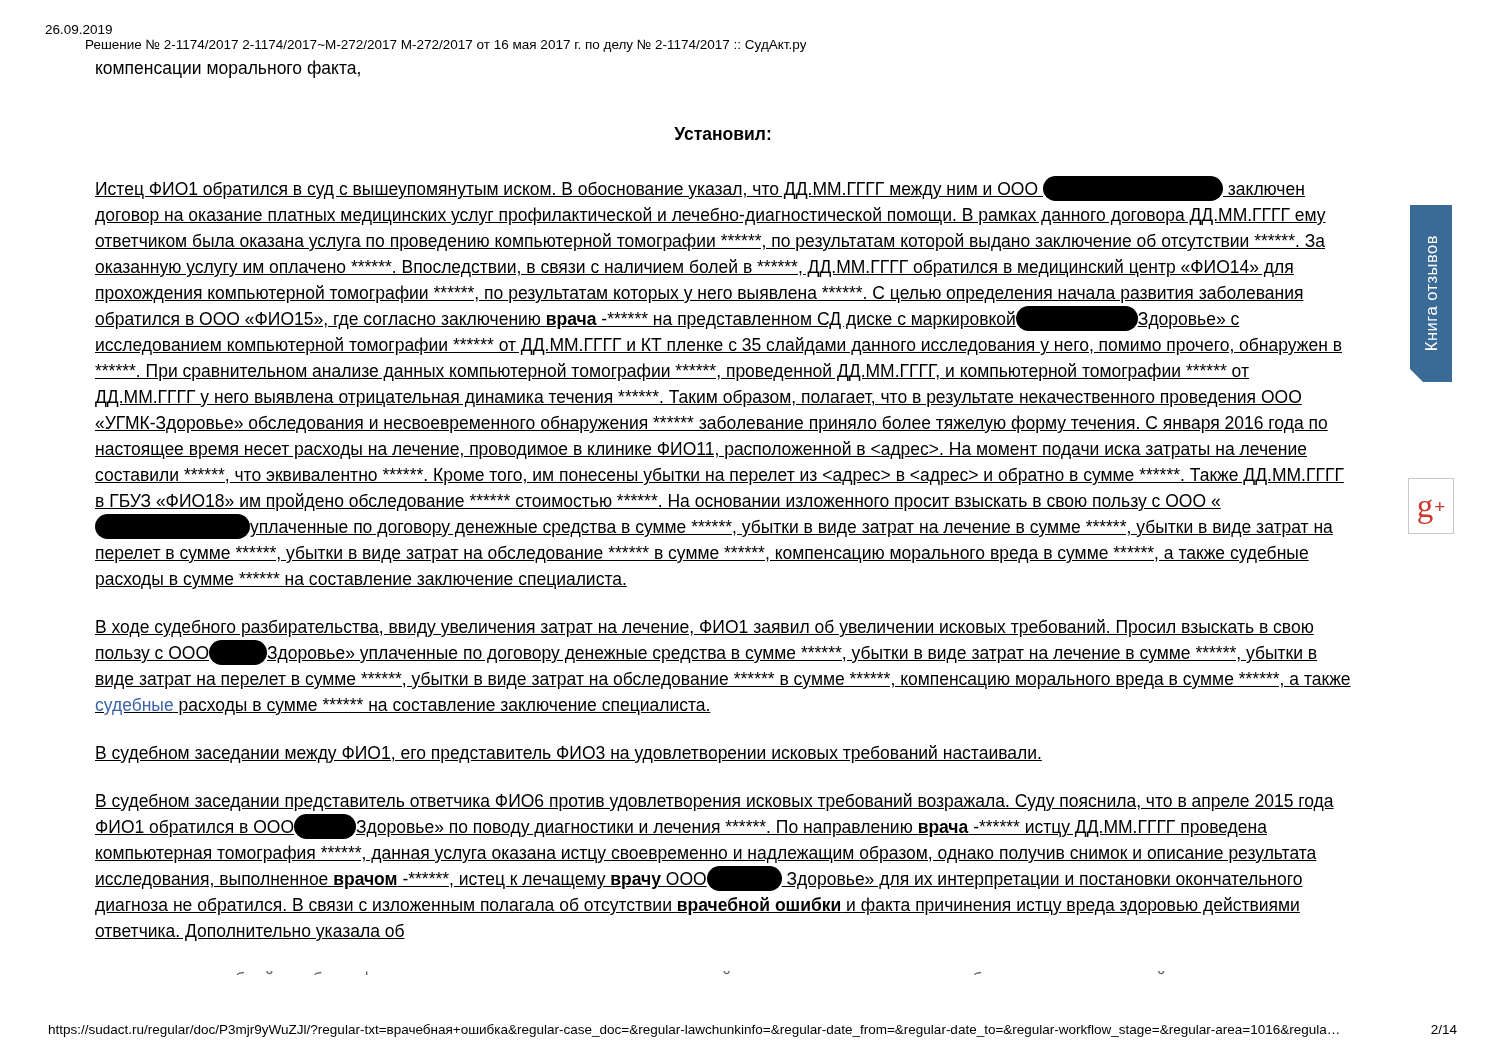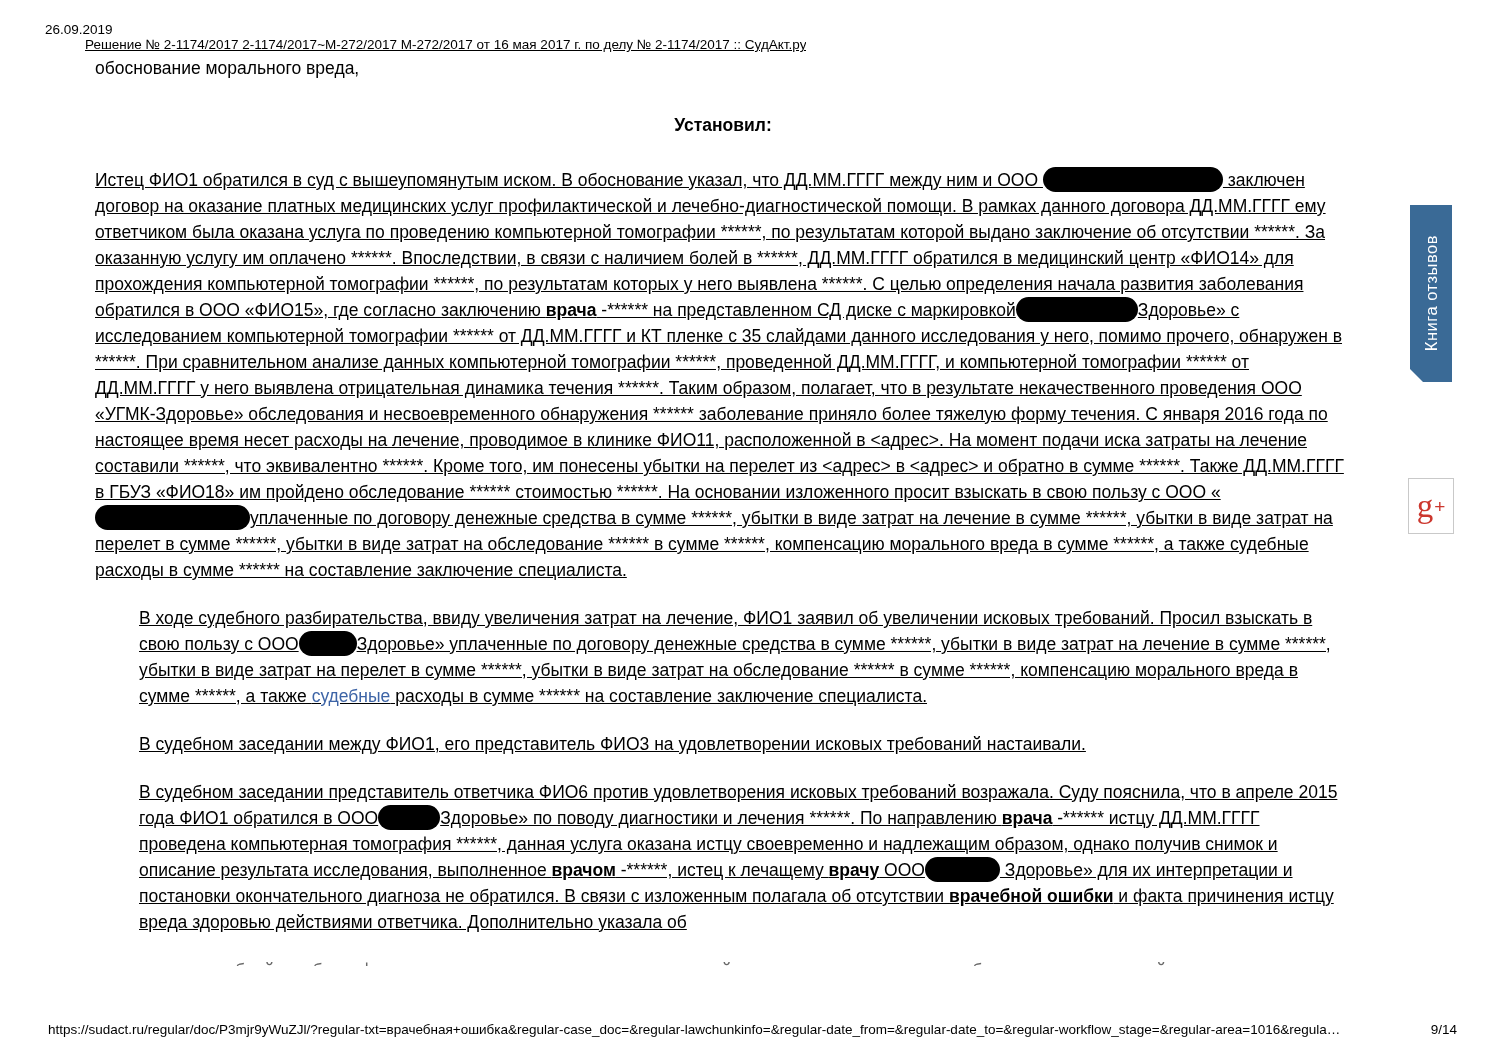--- a/index.html
+++ b/index.html
@@ -8,31 +8,31 @@
     background:#ffffff;color:#000;
     font-family:"Liberation Sans",sans-serif;
   }
   
   .print-header{
     position:absolute;top:22px;left:45px;right:45px;
     display:flex;align-items:flex-start;
     font-size:13.5px;color:#000;flex-direction:column;
   }
   .ph-date{white-space:nowrap;}
-  .ph-title{flex:1;text-align:left;padding-left:40px;white-space:nowrap;overflow:hidden;text-decoration:underline;}
+  .ph-title{flex:1;text-align:left;padding-left:40px;white-space:nowrap;overflow:hidden;}
   
   .page{
     position:absolute;left:95px;top:55px;width:1256px;height:960px;overflow:hidden;
     font-size:17.5px;line-height:26px;text-align:left;
   }
   .intro-line{margin:0;}
-  .doc-heading{margin-top:31px;text-align:center;font-weight:bold;}
+  .doc-heading{margin-top:40px;text-align:center;font-weight:bold;}
   .doc-paragraphs{margin-top:29px;text-decoration:underline;}
   .para{margin:0;}
-  .para + .para{margin-top:22px;margin-left:44px;}
+  .para + .para{margin-top:22px;}
   .b{font-weight:bold;}
   .link{color:var(--link-color,#3d64a6);cursor:pointer;}
   .redact{
     display:inline-block;height:25px;vertical-align:-6px;
     background:var(--redaction-color,#000);border-radius:13px;
   }
   .clip-line{
     margin-top:22px;height:9px;overflow:hidden;opacity:.8;
     color:#444;
   }
@@ -72,21 +72,21 @@
 </style>
 </head>
 <body>
 
 <div class="print-header">
   <span class="ph-date">26.09.2019</span>
   <span class="ph-title">Решение № 2-1174/2017 2-1174/2017~М-272/2017 М-272/2017 от 16 мая 2017 г. по делу № 2-1174/2017 :: СудАкт.ру</span>
 </div>
 
 <div class="page">
-  <div class="intro-line">обоснование морального вреда,</div>
+  <div class="intro-line">компенсации морального факта,</div>
   <div class="doc-heading">Установил:</div>
   <div class="doc-paragraphs">
       <div class="para"><span>Истец ФИО1 обратился в суд с вышеупомянутым иском. В обоснование указал, что ДД.ММ.ГГГГ между ним и ООО </span><span class="redact" style="width: 180px;"></span><span> заключен договор на оказание платных медицинских услуг профилактической и лечебно-диагностической помощи. В рамках данного договора ДД.ММ.ГГГГ ему ответчиком была оказана услуга по проведению компьютерной томографии ******, по результатам которой выдано заключение об отсутствии ******. За оказанную услугу им оплачено ******. Впоследствии, в связи с наличием болей в ******, ДД.ММ.ГГГГ обратился в медицинский центр «ФИО14» для прохождения компьютерной томографии ******, по результатам которых у него выявлена ******. С целью определения начала развития заболевания обратился в ООО «ФИО15», где согласно заключению </span><span class="b">врача</span><span> -****** на представленном СД диске с маркировкой</span><span class="redact" style="width: 122px;"></span><span>Здоровье» с исследованием компьютерной томографии ****** от ДД.ММ.ГГГГ и КТ пленке с 35 слайдами данного исследования у него, помимо прочего, обнаружен в ******. При сравнительном анализе данных компьютерной томографии ******, проведенной ДД.ММ.ГГГГ, и компьютерной томографии ****** от ДД.ММ.ГГГГ у него выявлена отрицательная динамика течения ******. Таким образом, полагает, что в результате некачественного проведения ООО «УГМК-Здоровье» обследования и несвоевременного обнаружения ****** заболевание приняло более тяжелую форму течения. С января 2016 года по настоящее время несет расходы на лечение, проводимое в клинике ФИО11, расположенной в &lt;адрес&gt;. На момент подачи иска затраты на лечение составили ******, что эквивалентно ******. Кроме того, им понесены убытки на перелет из &lt;адрес&gt; в &lt;адрес&gt; и обратно в сумме ******. Также ДД.ММ.ГГГГ в ГБУЗ «ФИО18» им пройдено обследование ****** стоимостью ******. На основании изложенного просит взыскать в свою пользу с ООО «</span><span class="redact" style="width: 155px;"></span><span>уплаченные по договору денежные средства в сумме ******, убытки в виде затрат на лечение в сумме ******, убытки в виде затрат на перелет в сумме ******, убытки в виде затрат на обследование ****** в сумме ******, компенсацию морального вреда в сумме ******, а также судебные расходы в сумме ****** на составление заключение специалиста.</span></div>
       <div class="para"><span>В ходе судебного разбирательства, ввиду увеличения затрат на лечение, ФИО1 заявил об увеличении исковых требований. Просил взыскать в свою пользу с ООО</span><span class="redact" style="width: 58px;"></span><span>Здоровье» уплаченные по договору денежные средства в сумме ******, убытки в виде затрат на лечение в сумме ******, убытки в виде затрат на перелет в сумме ******, убытки в виде затрат на обследование ****** в сумме ******, компенсацию морального вреда в сумме ******, а также </span><span class="link">судебные</span><span> расходы в сумме ****** на составление заключение специалиста.</span></div>
       <div class="para"><span>В судебном заседании между ФИО1, его представитель ФИО3 на удовлетворении исковых требований настаивали.</span></div>
       <div class="para"><span>В судебном заседании представитель ответчика ФИО6 против удовлетворения исковых требований возражала. Суду пояснила, что в апреле 2015 года ФИО1 обратился в ООО</span><span class="redact" style="width: 62px;"></span><span>Здоровье» по поводу диагностики и лечения ******. По направлению </span><span class="b">врача</span><span> -****** истцу ДД.ММ.ГГГГ проведена компьютерная томография ******, данная услуга оказана истцу своевременно и надлежащим образом, однако получив снимок и описание результата исследования, выполненное </span><span class="b">врачом</span><span> -******, истец к лечащему </span><span class="b">врачу</span><span> ООО</span><span class="redact" style="width: 75px;"></span><span> Здоровье» для их интерпретации и постановки окончательного диагноза не обратился. В связи с изложенным полагала об отсутствии </span><span class="b">врачебной ошибки</span><span> и факта причинения истцу вреда здоровью действиями ответчика. Дополнительно указала об</span></div>
     </div>
   <div class="clip-line">
     <span>отсутствии врачебной ошибки и факта причинения истцу вреда здоровью действиями ответчика, указала об отсутствии оснований для удовлетворения исковых требований в заявленном размере, поскольку услуга оказана надлежащим образом</span>
   </div>
@@ -95,14 +95,14 @@
 <div class="feedback-tab">
   <span>Книга отзывов</span>
 </div>
 <div class="gplus-card">
   <span class="g">g</span>
     <span class="plus">+</span>
 </div>
 
 <div class="print-footer">
   <span class="pf-url">https://sudact.ru/regular/doc/P3mjr9yWuZJl/?regular-txt=врачебная+ошибка&amp;regular-case_doc=&amp;regular-lawchunkinfo=&amp;regular-date_from=&amp;regular-date_to=&amp;regular-workflow_stage=&amp;regular-area=1016&amp;regula…</span>
-  <span class="pf-page">9/14</span>
+  <span class="pf-page">2/14</span>
 </div>
 
 </body></html>

